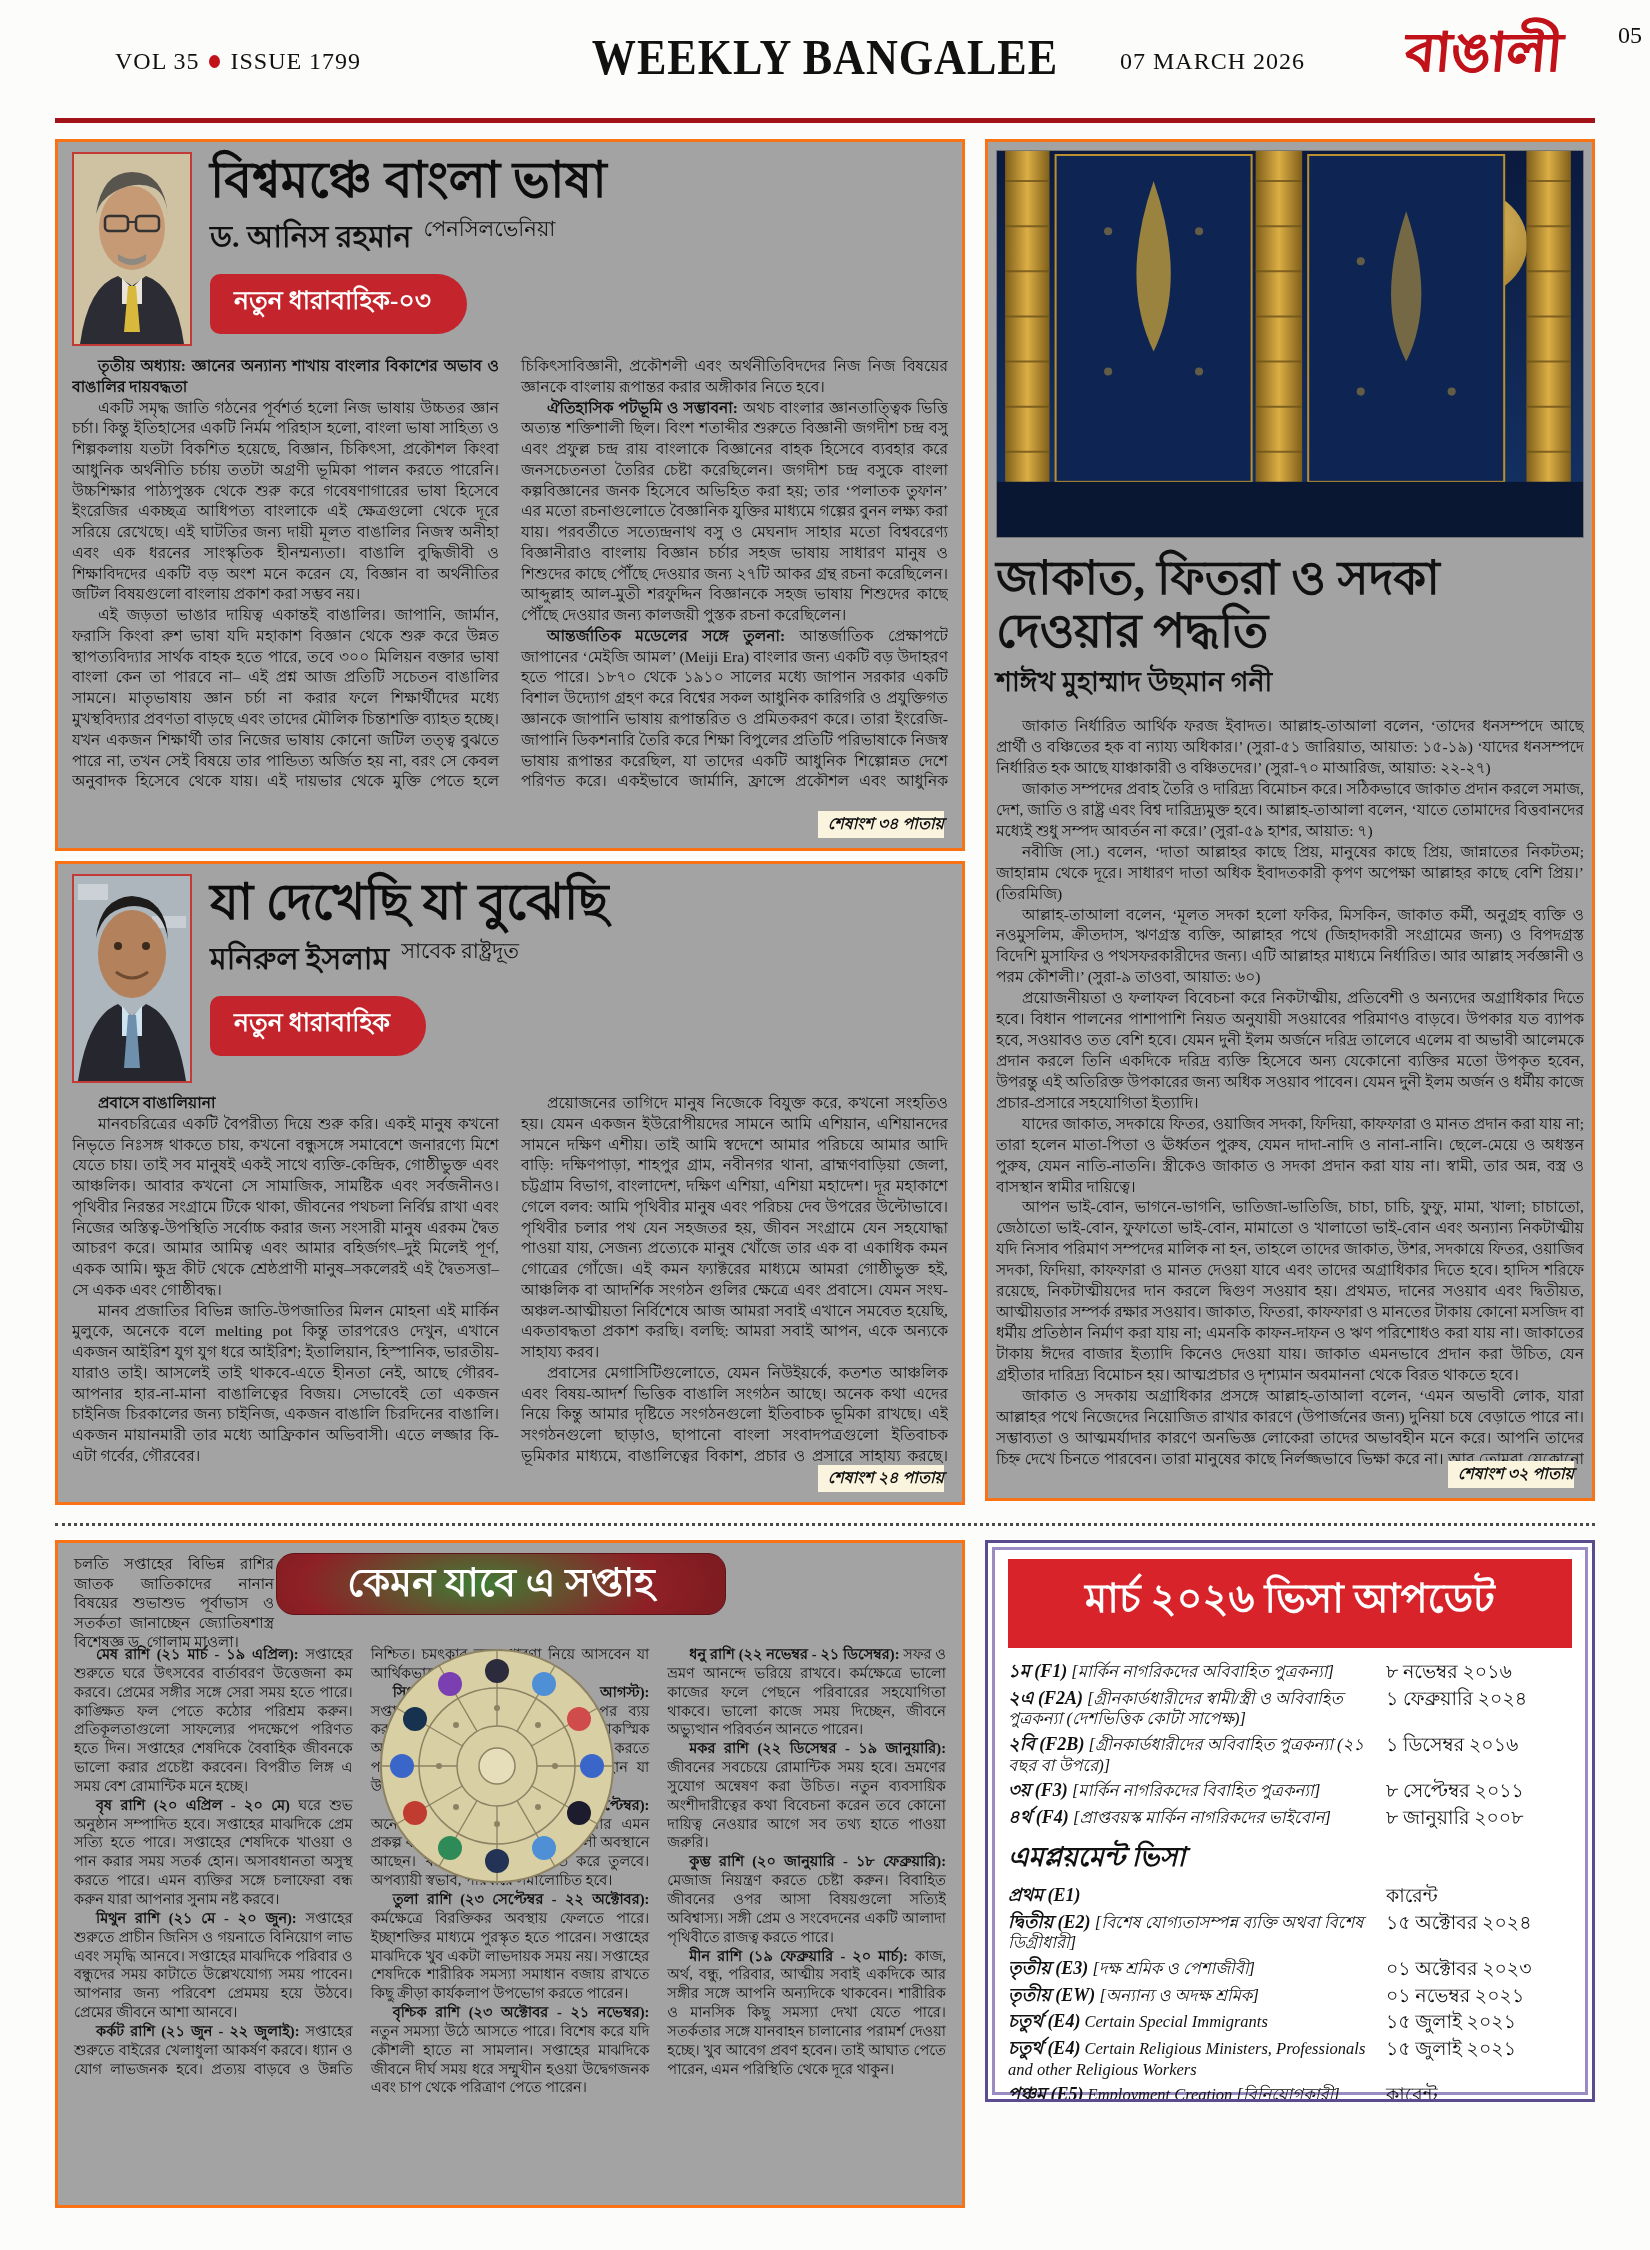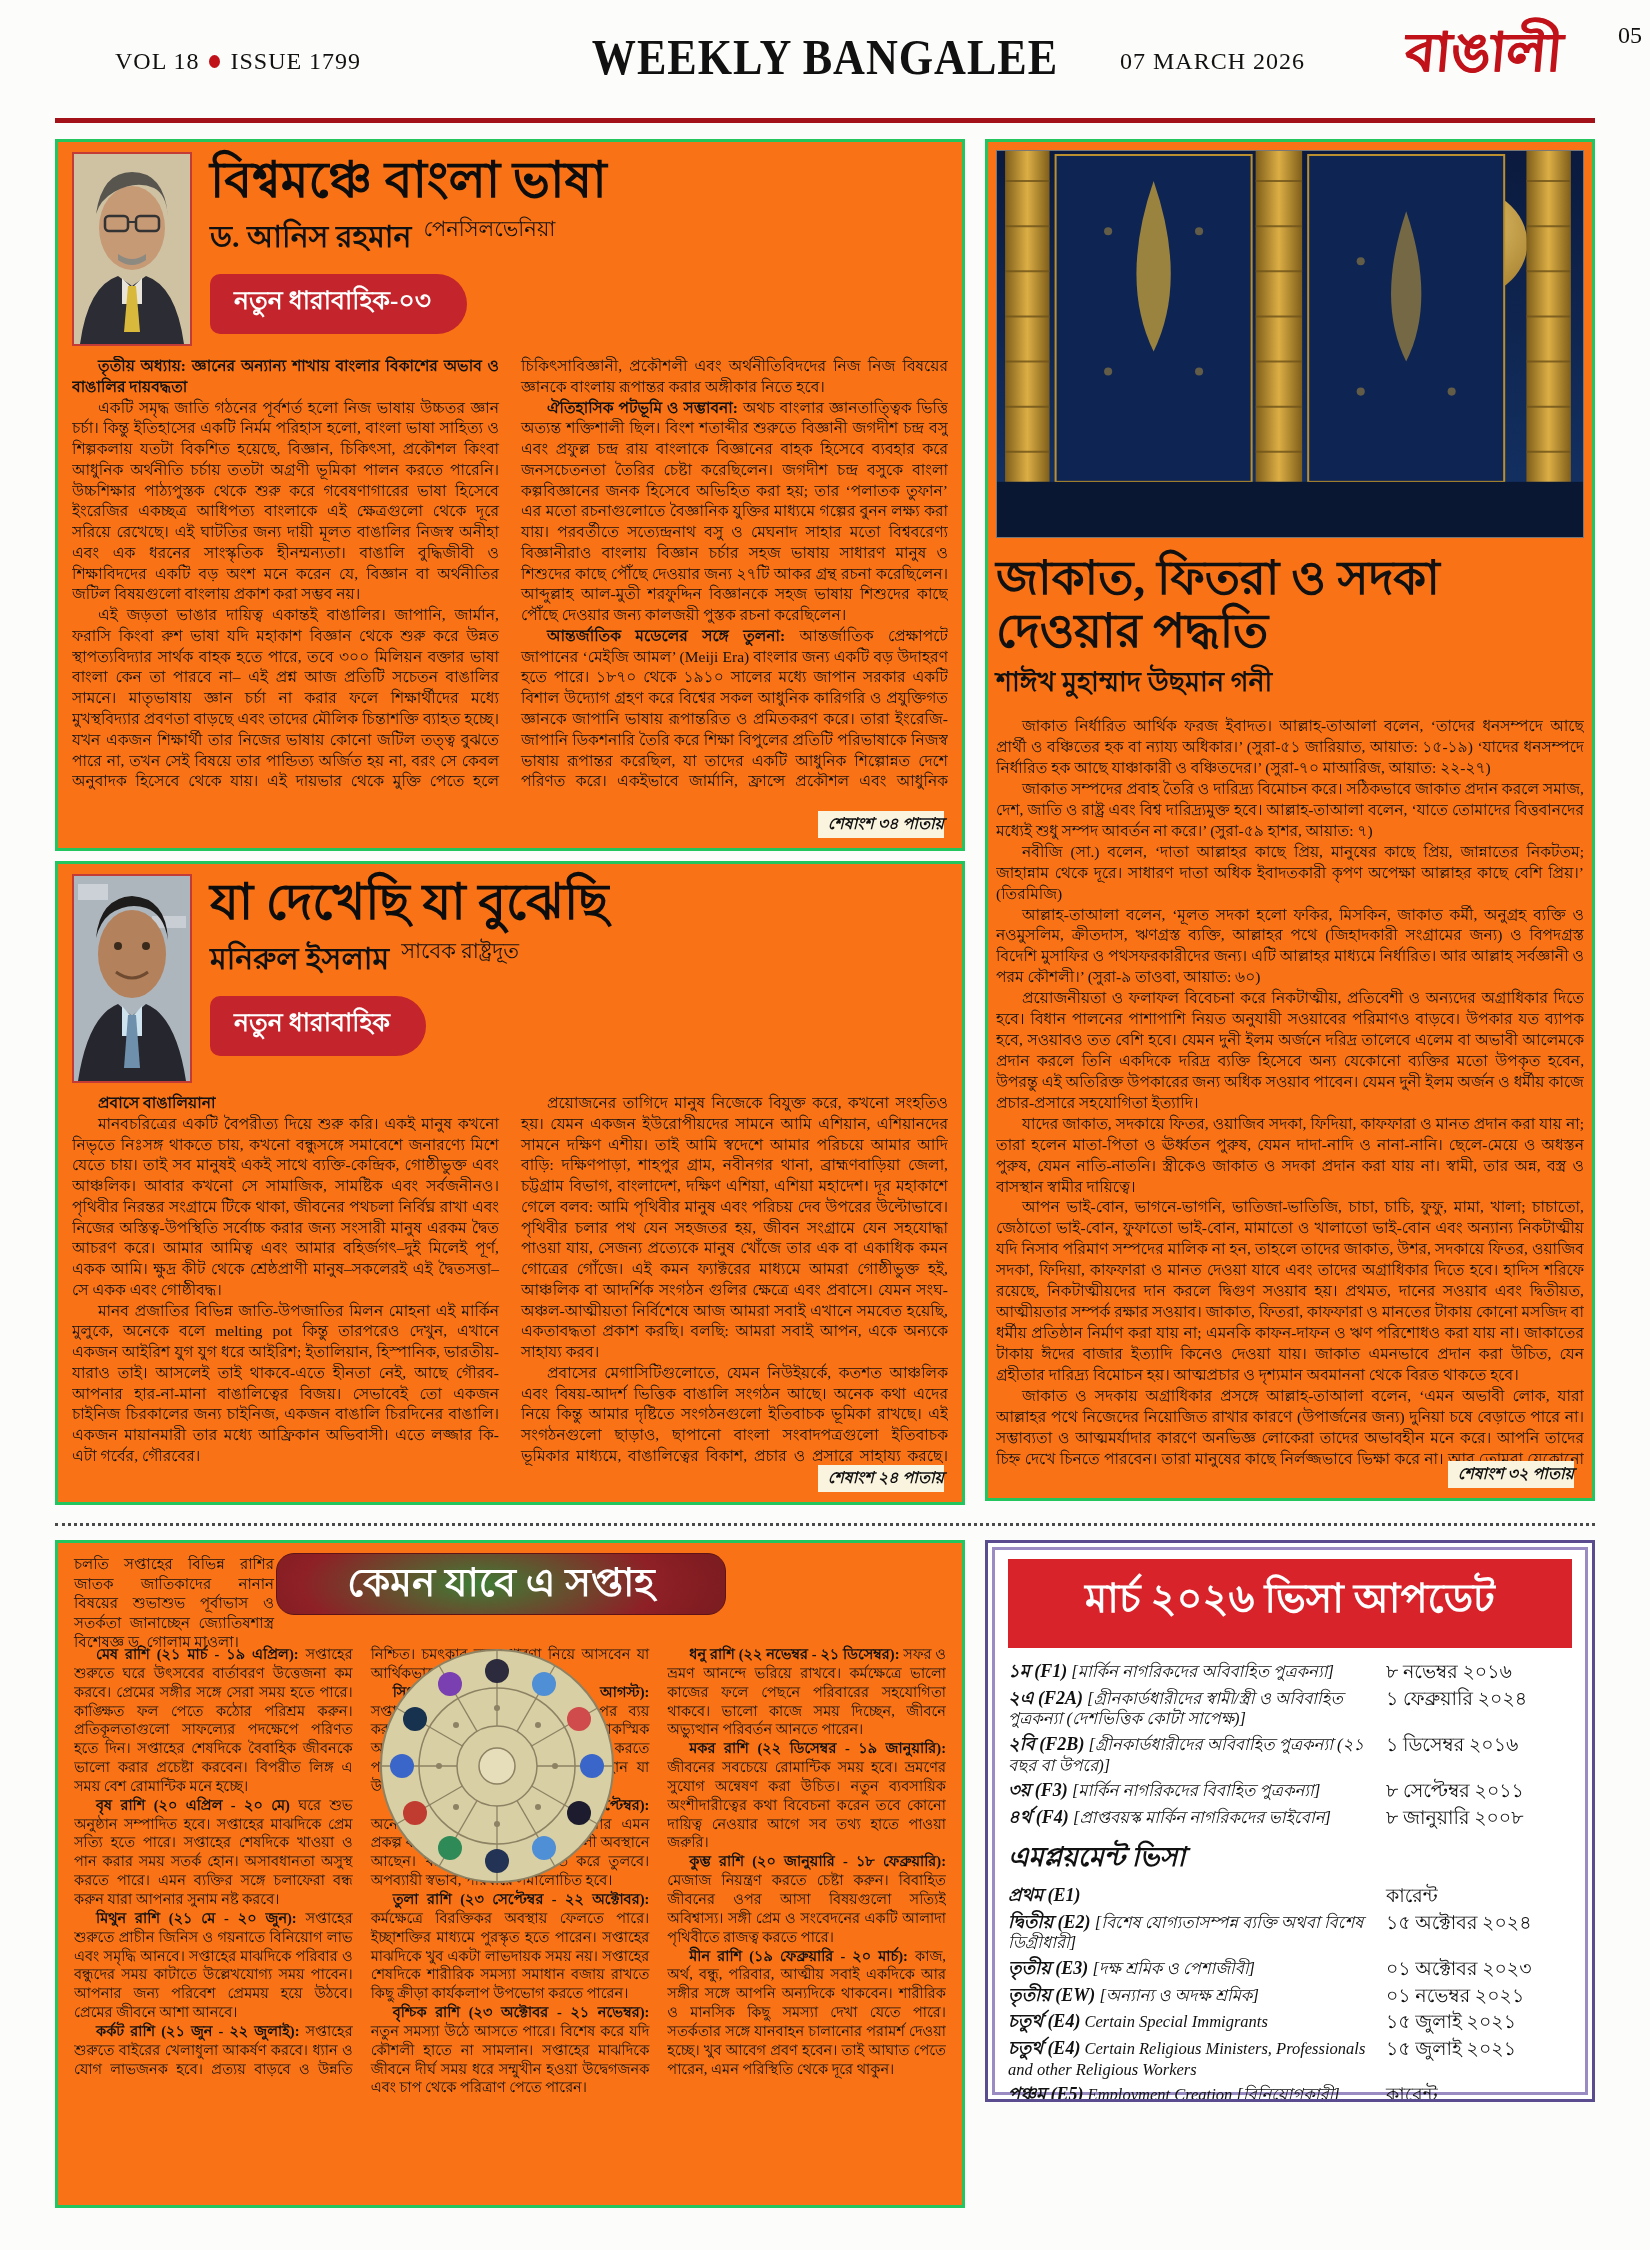--- a/index.html
+++ b/index.html
@@ -18,21 +18,21 @@
   .pageno{position:absolute;right:8px;top:22px;font-size:24px;}
   .rule{height:5px;background:#a31218;margin:0 55px;}
 
   
   .row1{display:flex;gap:20px;margin:16px 55px 0;}
   .col-left{width:910px;display:flex;flex-direction:column;gap:10px;}
   .col-right{width:610px;}
   .dotted{margin:18px 55px 14px;border-top:3px dotted #4a4a4a;height:0;}
   .row2{display:flex;gap:20px;margin:0 55px;align-items:flex-start;}
 
-  .box{background:#f97316;border:3px solid #22c55e;box-sizing:border-box;position:relative;}
+  .box{background:#a3a3a3;border:3px solid #f97316;box-sizing:border-box;position:relative;}
 
   
   .art1{height:712px;padding:10px 14px;overflow:hidden;}
   .art2{height:644px;padding:10px 14px;overflow:hidden;}
   .art-head{display:flex;gap:18px;}
   .photo{flex:0 0 auto;border:2px solid #c23b36;background:#cfc4a6;}
   .h-block{display:flex;flex-direction:column;}
   .headline{font-size:50px;line-height:1.05;font-weight:700;margin:2px 0 6px;color:#0d0d0d;}
   .by-row{display:flex;align-items:flex-start;gap:12px;}
   .byname{font-size:30px;font-weight:700;}
@@ -78,21 +78,21 @@
   .vdate{flex:1;font-size:19px;line-height:1.25;}
   .v-emp{font-size:27px;font-weight:700;font-style:italic;margin:6px 0 2px;}
 </style>
 </head>
 <body>
 
 <div class="page">
 
   <header>
     <div class="hdr-vol">
-      <span>VOL 18</span>
+      <span>VOL 35</span>
       <span class="dot"></span>
       <span>ISSUE 1799</span>
     </div>
     <div class="hdr-title">WEEKLY BANGALEE</div>
     <div class="hdr-date">07 MARCH 2026</div>
     <div class="logo">বাঙালী</div>
     <div class="pageno">05</div>
   </header>
   <div class="rule"></div>
 

